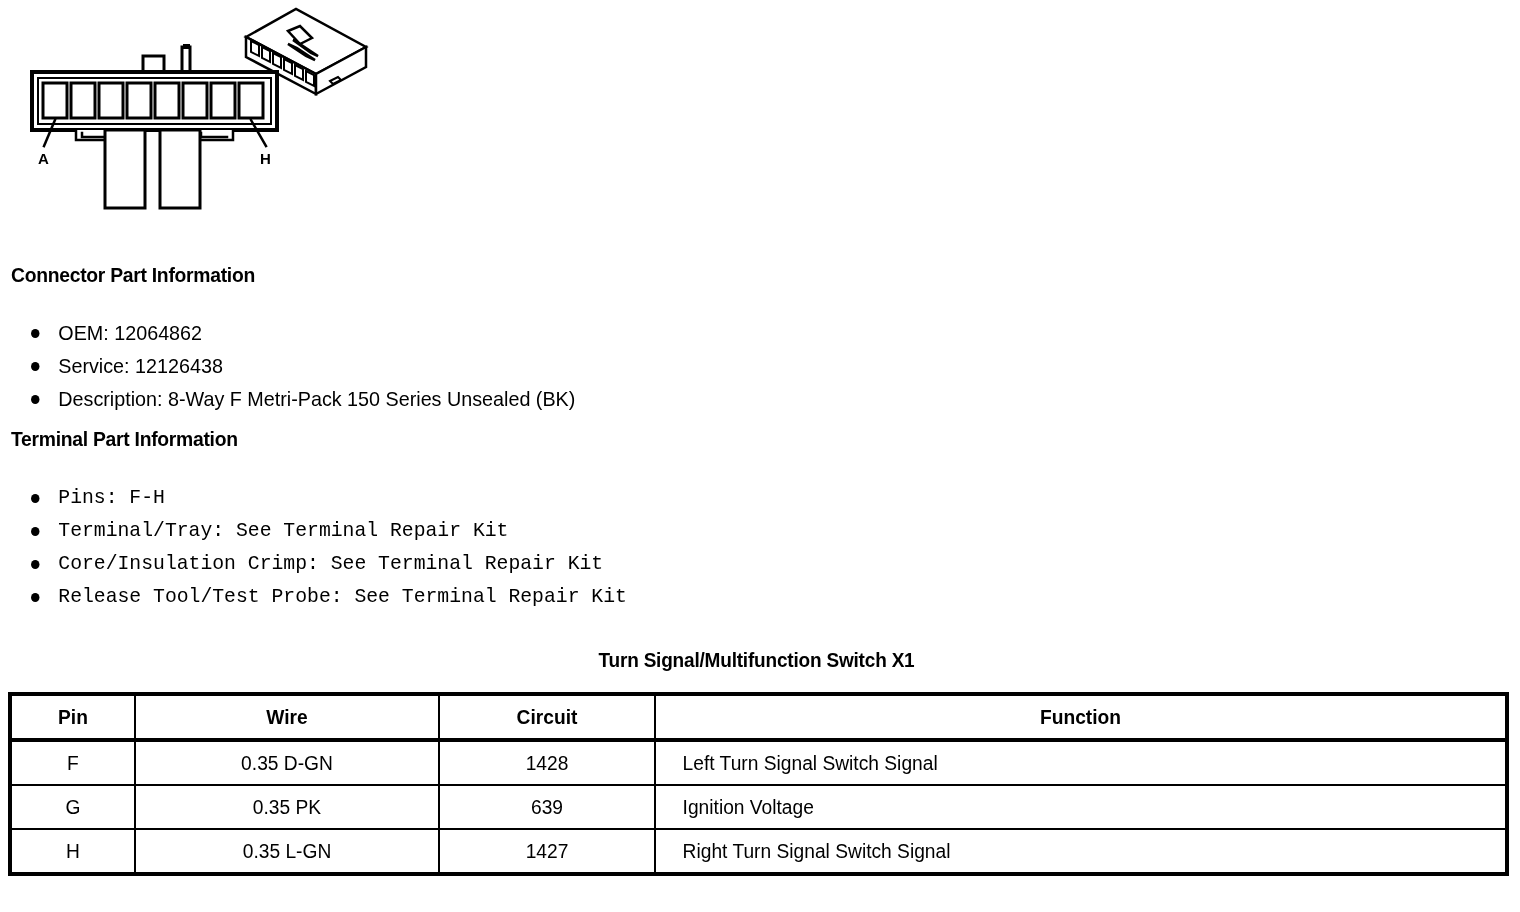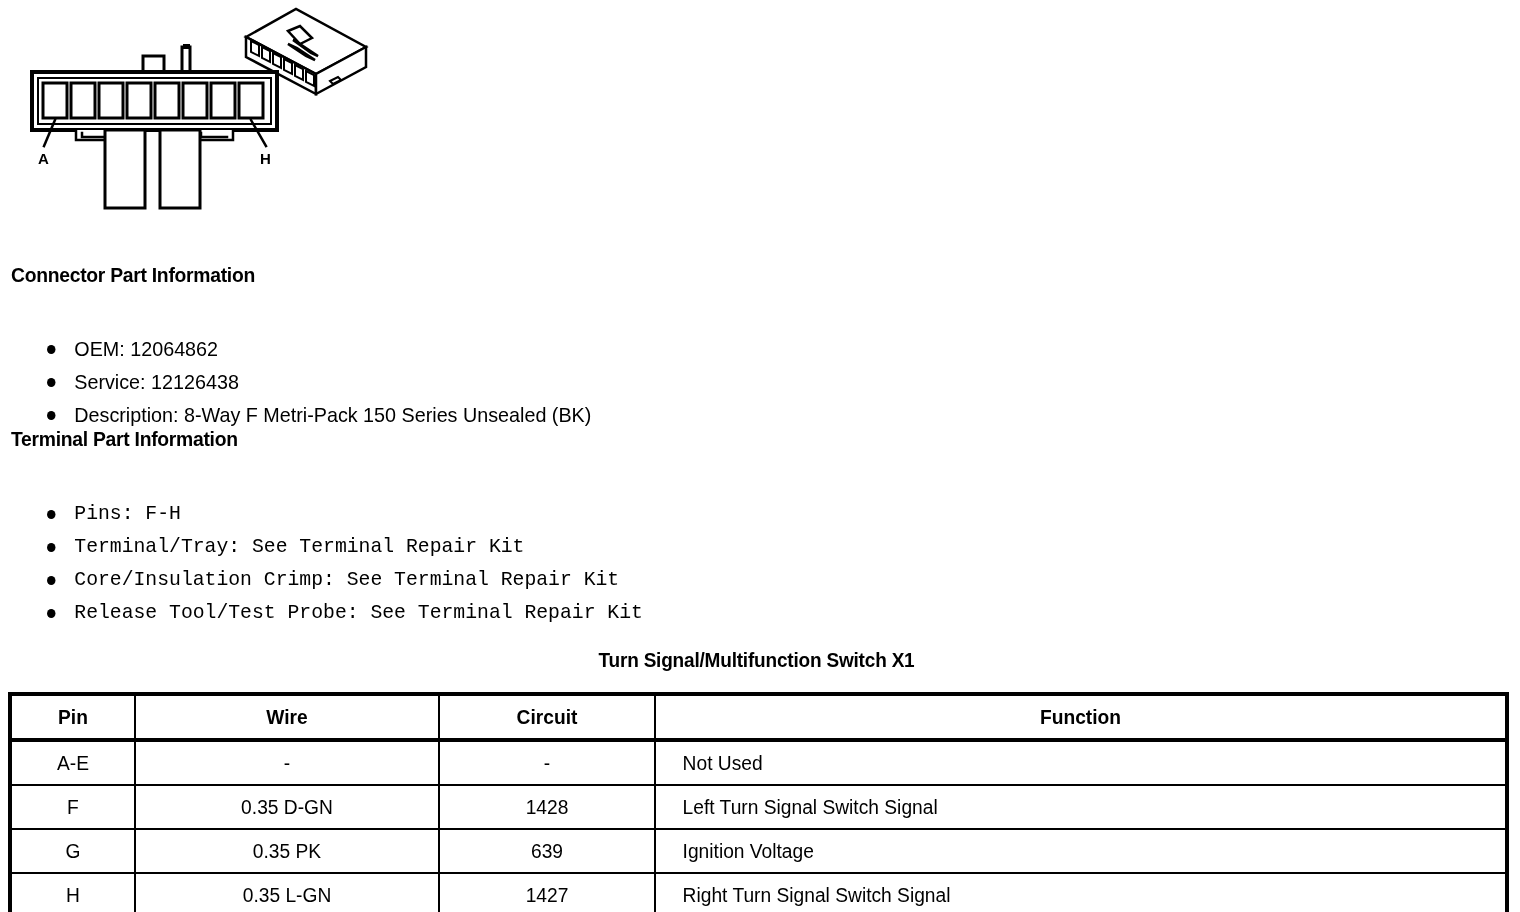--- a/index.html
+++ b/index.html
@@ -36,21 +36,21 @@
     transform: scaleX(0.92);
     transform-origin: left center;
   }
   #connector-part-heading { top: 263px; }
   #terminal-part-heading  { top: 427px; }
 
   
   .bullet-list {
     position: absolute;
     left: 0;
-    margin: 16px;
+    margin: 0;
     padding: 0;
     list-style: none;
   }
   #connector-part-list { top: 316px; }
   #terminal-part-list  { top: 481px; font-family: Liberation Mono, monospace; }
 
   .bullet-item {
     position: relative;
     height: 33px;
     line-height: 33px;
@@ -242,26 +242,20 @@
   <thead>
     <tr>
       <th>Pin</th>
       <th>Wire</th>
       <th>Circuit</th>
       <th>Function</th>
     </tr>
   </thead>
   <tbody>
     <tr>
-      <td>A-E</td>
-      <td>-</td>
-      <td>-</td>
-      <td class="function-cell">Not Used</td>
-    </tr>
-    <tr>
       <td>F</td>
       <td>0.35 D-GN</td>
       <td>1428</td>
       <td class="function-cell">Left Turn Signal Switch Signal</td>
     </tr>
     <tr>
       <td>G</td>
       <td>0.35 PK</td>
       <td>639</td>
       <td class="function-cell">Ignition Voltage</td>

